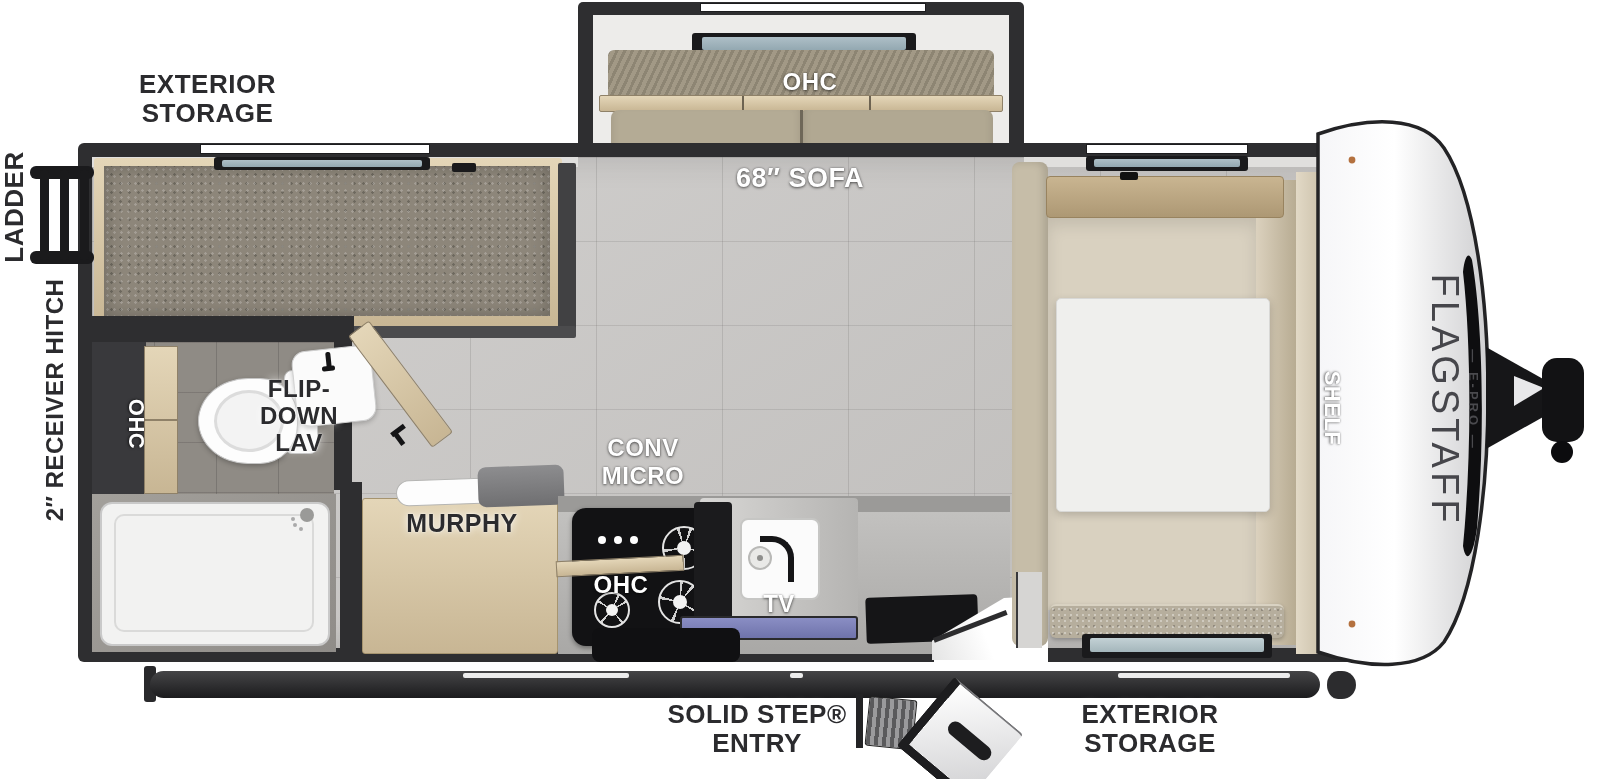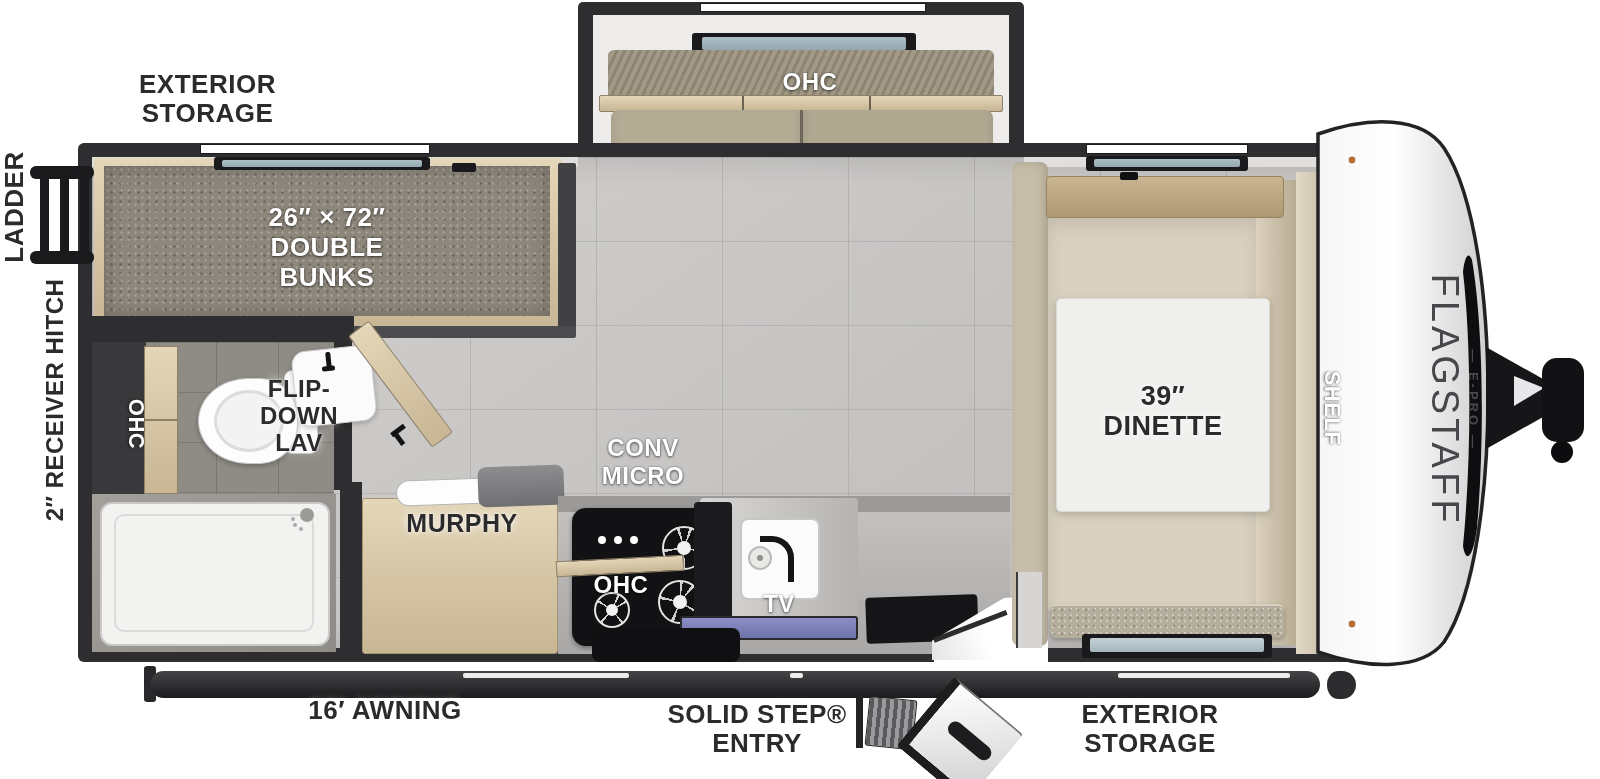--- a/index.html
+++ b/index.html
@@ -184,35 +184,30 @@
     <div style="position:absolute;left:0;top:85px;width:64px;height:13px;background:#1a1a1c;border-radius:6px;"></div>
     <div style="position:absolute;left:10px;top:4px;width:9px;height:90px;background:#1a1a1c;border-radius:3px;"></div>
     <div style="position:absolute;left:30px;top:4px;width:9px;height:90px;background:#1a1a1c;border-radius:3px;"></div>
     <div style="position:absolute;left:50px;top:4px;width:9px;height:90px;background:#1a1a1c;border-radius:3px;"></div>
   </div>
 
   <div class="abs lblB" style="left:120px;top:70px;width:175px;font-size:26px;">EXTERIOR
 STORAGE</div>
   <div class="abs lblB" style="left:-85px;top:192px;width:200px;height:30px;font-size:26px;transform:rotate(-90deg);">LADDER</div>
   <div class="abs lblB" style="left:-73px;top:385px;width:260px;height:30px;font-size:24px;transform:rotate(-90deg);">2″ RECEIVER HITCH</div>
-  <div class="abs lblW" style="left:227px;top:202px;width:200px;font-size:26px;">26″ × 72″
-DOUBLE
-BUNKS</div>
   <div class="abs lblW" style="left:770px;top:68px;width:80px;font-size:24px;">OHC</div>
+  <div class="abs lblW" style="left:700px;top:163px;width:200px;font-size:27px;">68″ SOFA</div>
   <div class="abs lblW" style="left:94px;top:409px;width:80px;height:30px;font-size:22px;transform:rotate(90deg);">OHC</div>
   <div class="abs lblW" style="left:573px;top:434px;width:140px;font-size:24px;">CONV
 MICRO</div>
   <div class="abs lblB" style="left:229px;top:376px;width:140px;font-size:24px;">FLIP-
 DOWN
 LAV</div>
   <div class="abs lblB" style="left:392px;top:509px;width:140px;font-size:25px;">MURPHY</div>
   <div class="abs lblW" style="left:581px;top:571px;width:80px;font-size:24px;">OHC</div>
   <div class="abs lblW" style="left:749px;top:590px;width:60px;font-size:24px;">TV</div>
-  <div class="abs lblB" style="left:1063px;top:381px;width:200px;font-size:27px;">39″
-DINETTE</div>
   <div class="abs lblW" style="left:1290px;top:393px;width:80px;height:30px;font-size:22px;transform:rotate(90deg);">SHELF</div>
-  <div class="abs lblB" style="left:285px;top:696px;width:200px;font-size:26px;">16′ AWNING</div>
   <div class="abs lblB" style="left:647px;top:700px;width:220px;font-size:26px;">SOLID STEP®
 ENTRY</div>
   <div class="abs lblB" style="left:1050px;top:700px;width:200px;font-size:26px;">EXTERIOR
 STORAGE</div>
 
 </div>
 
 </body></html>

